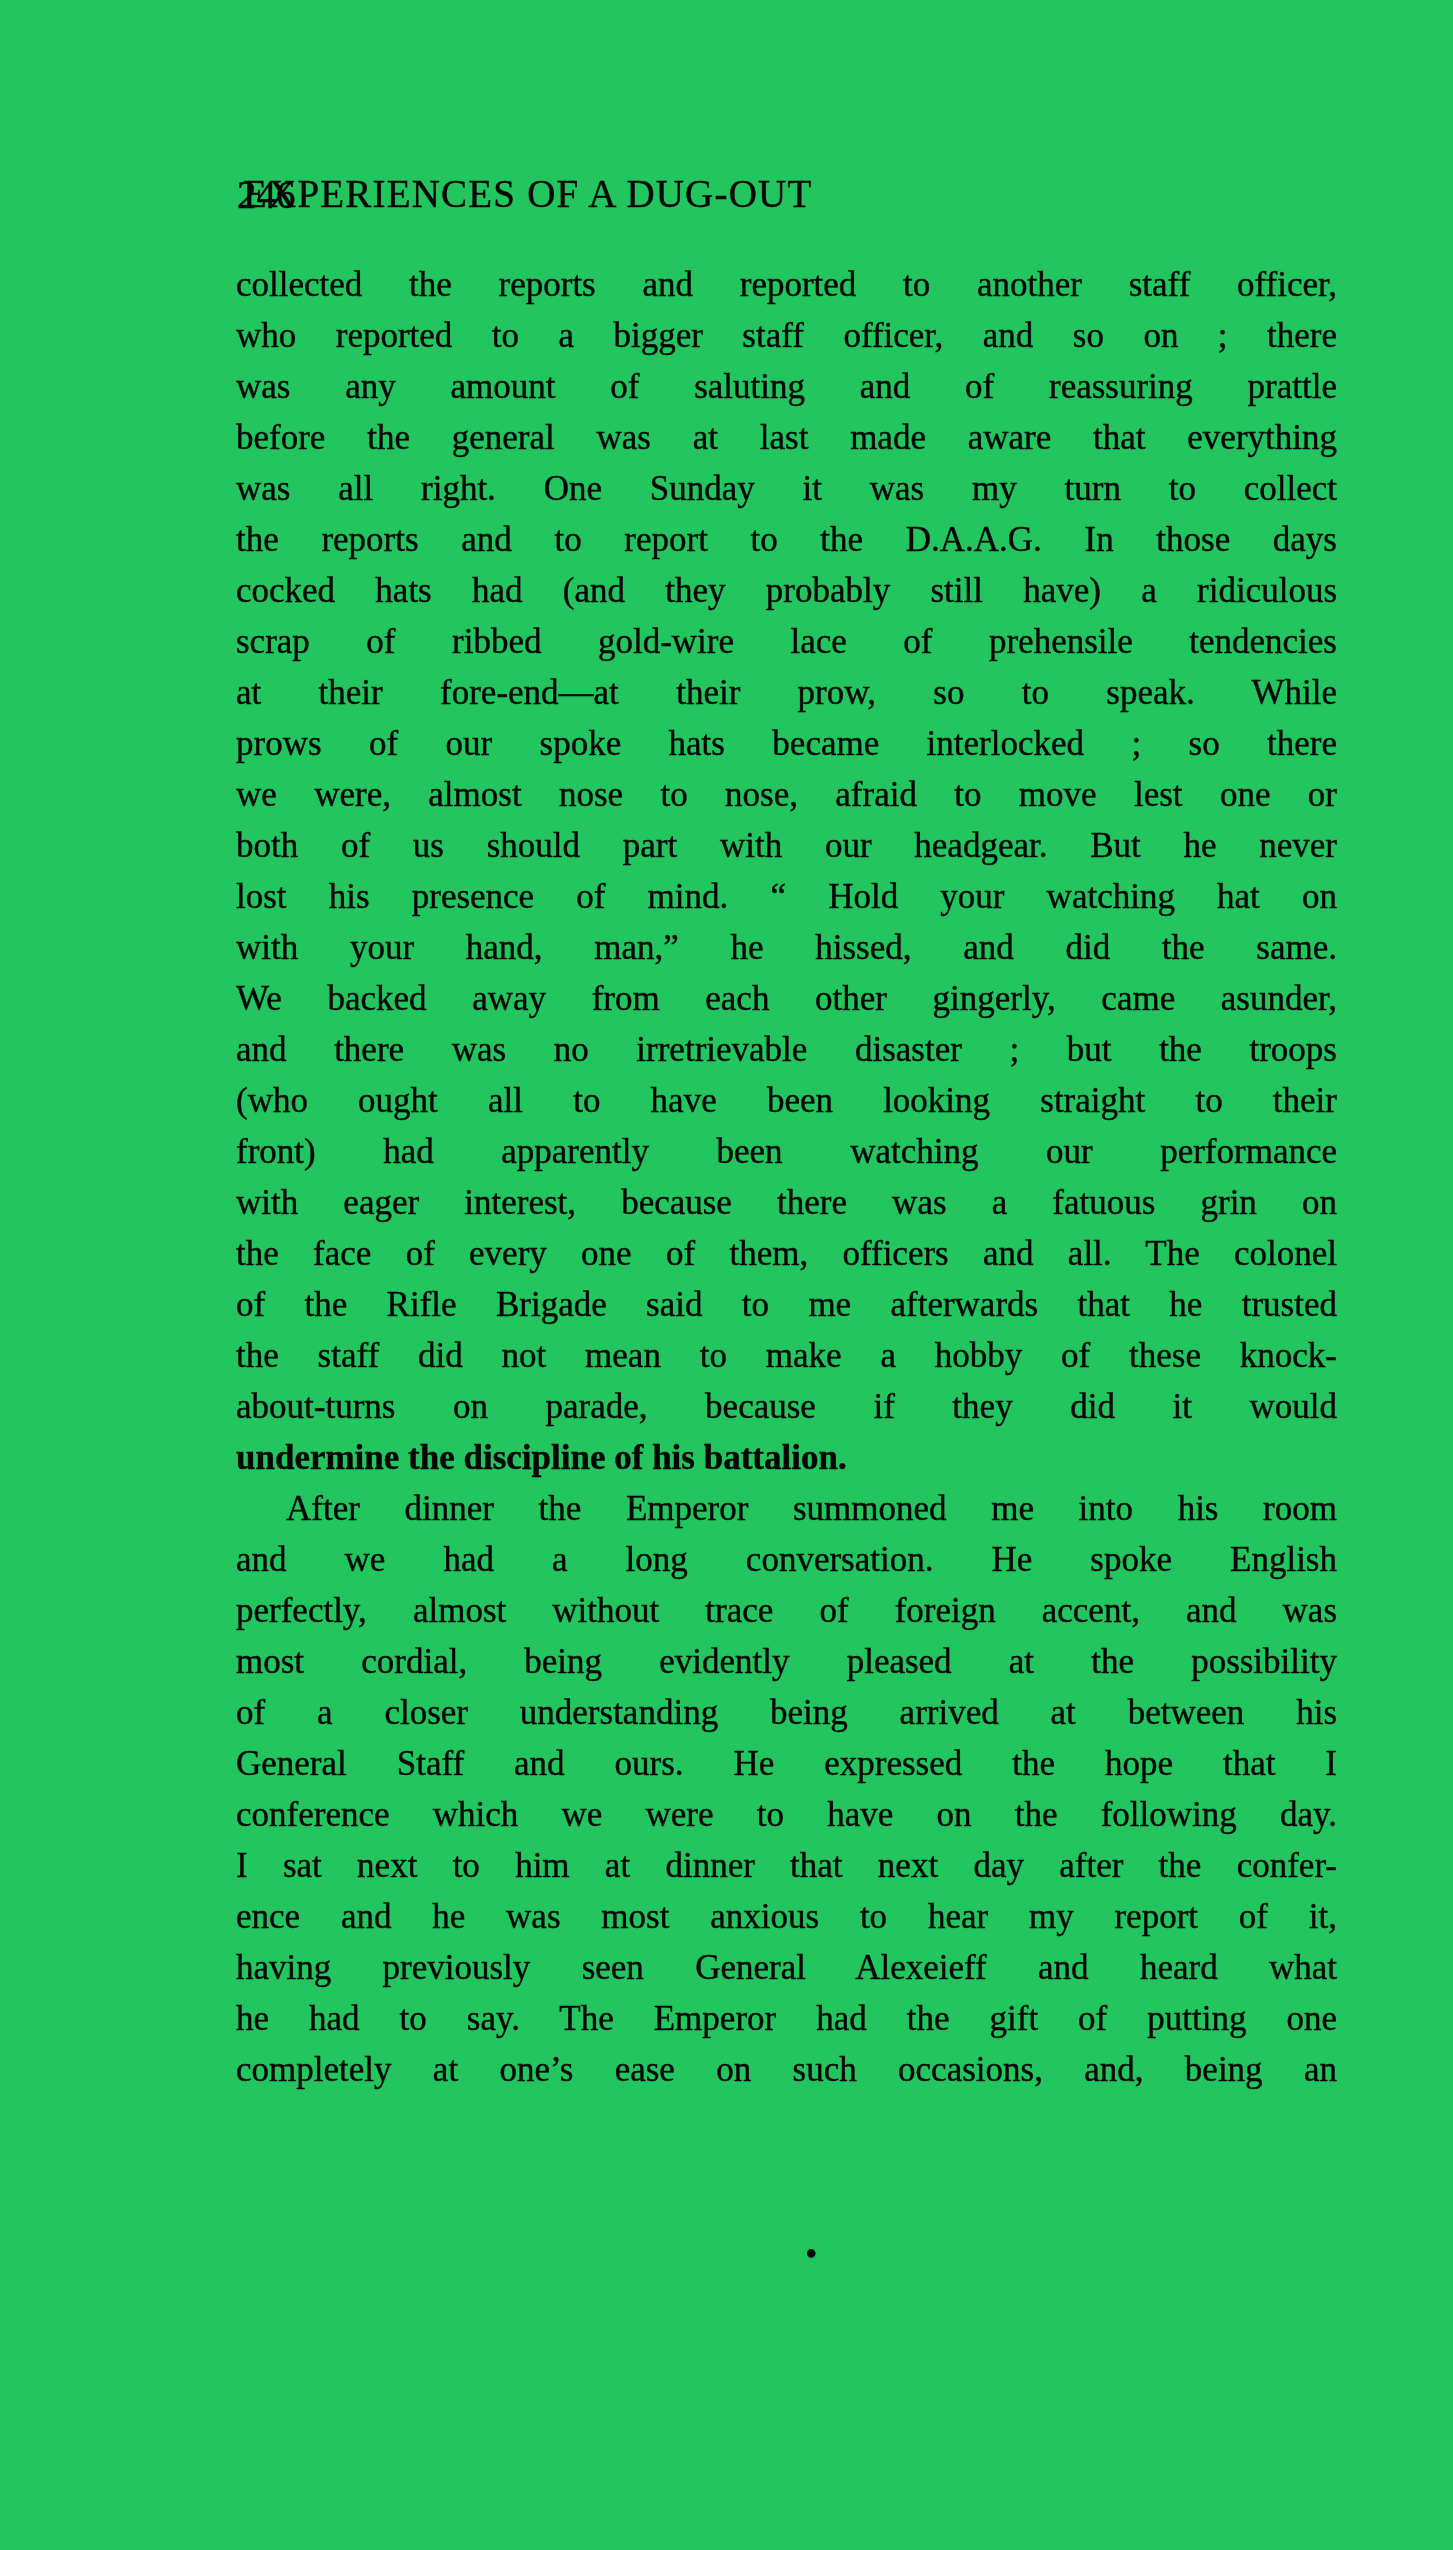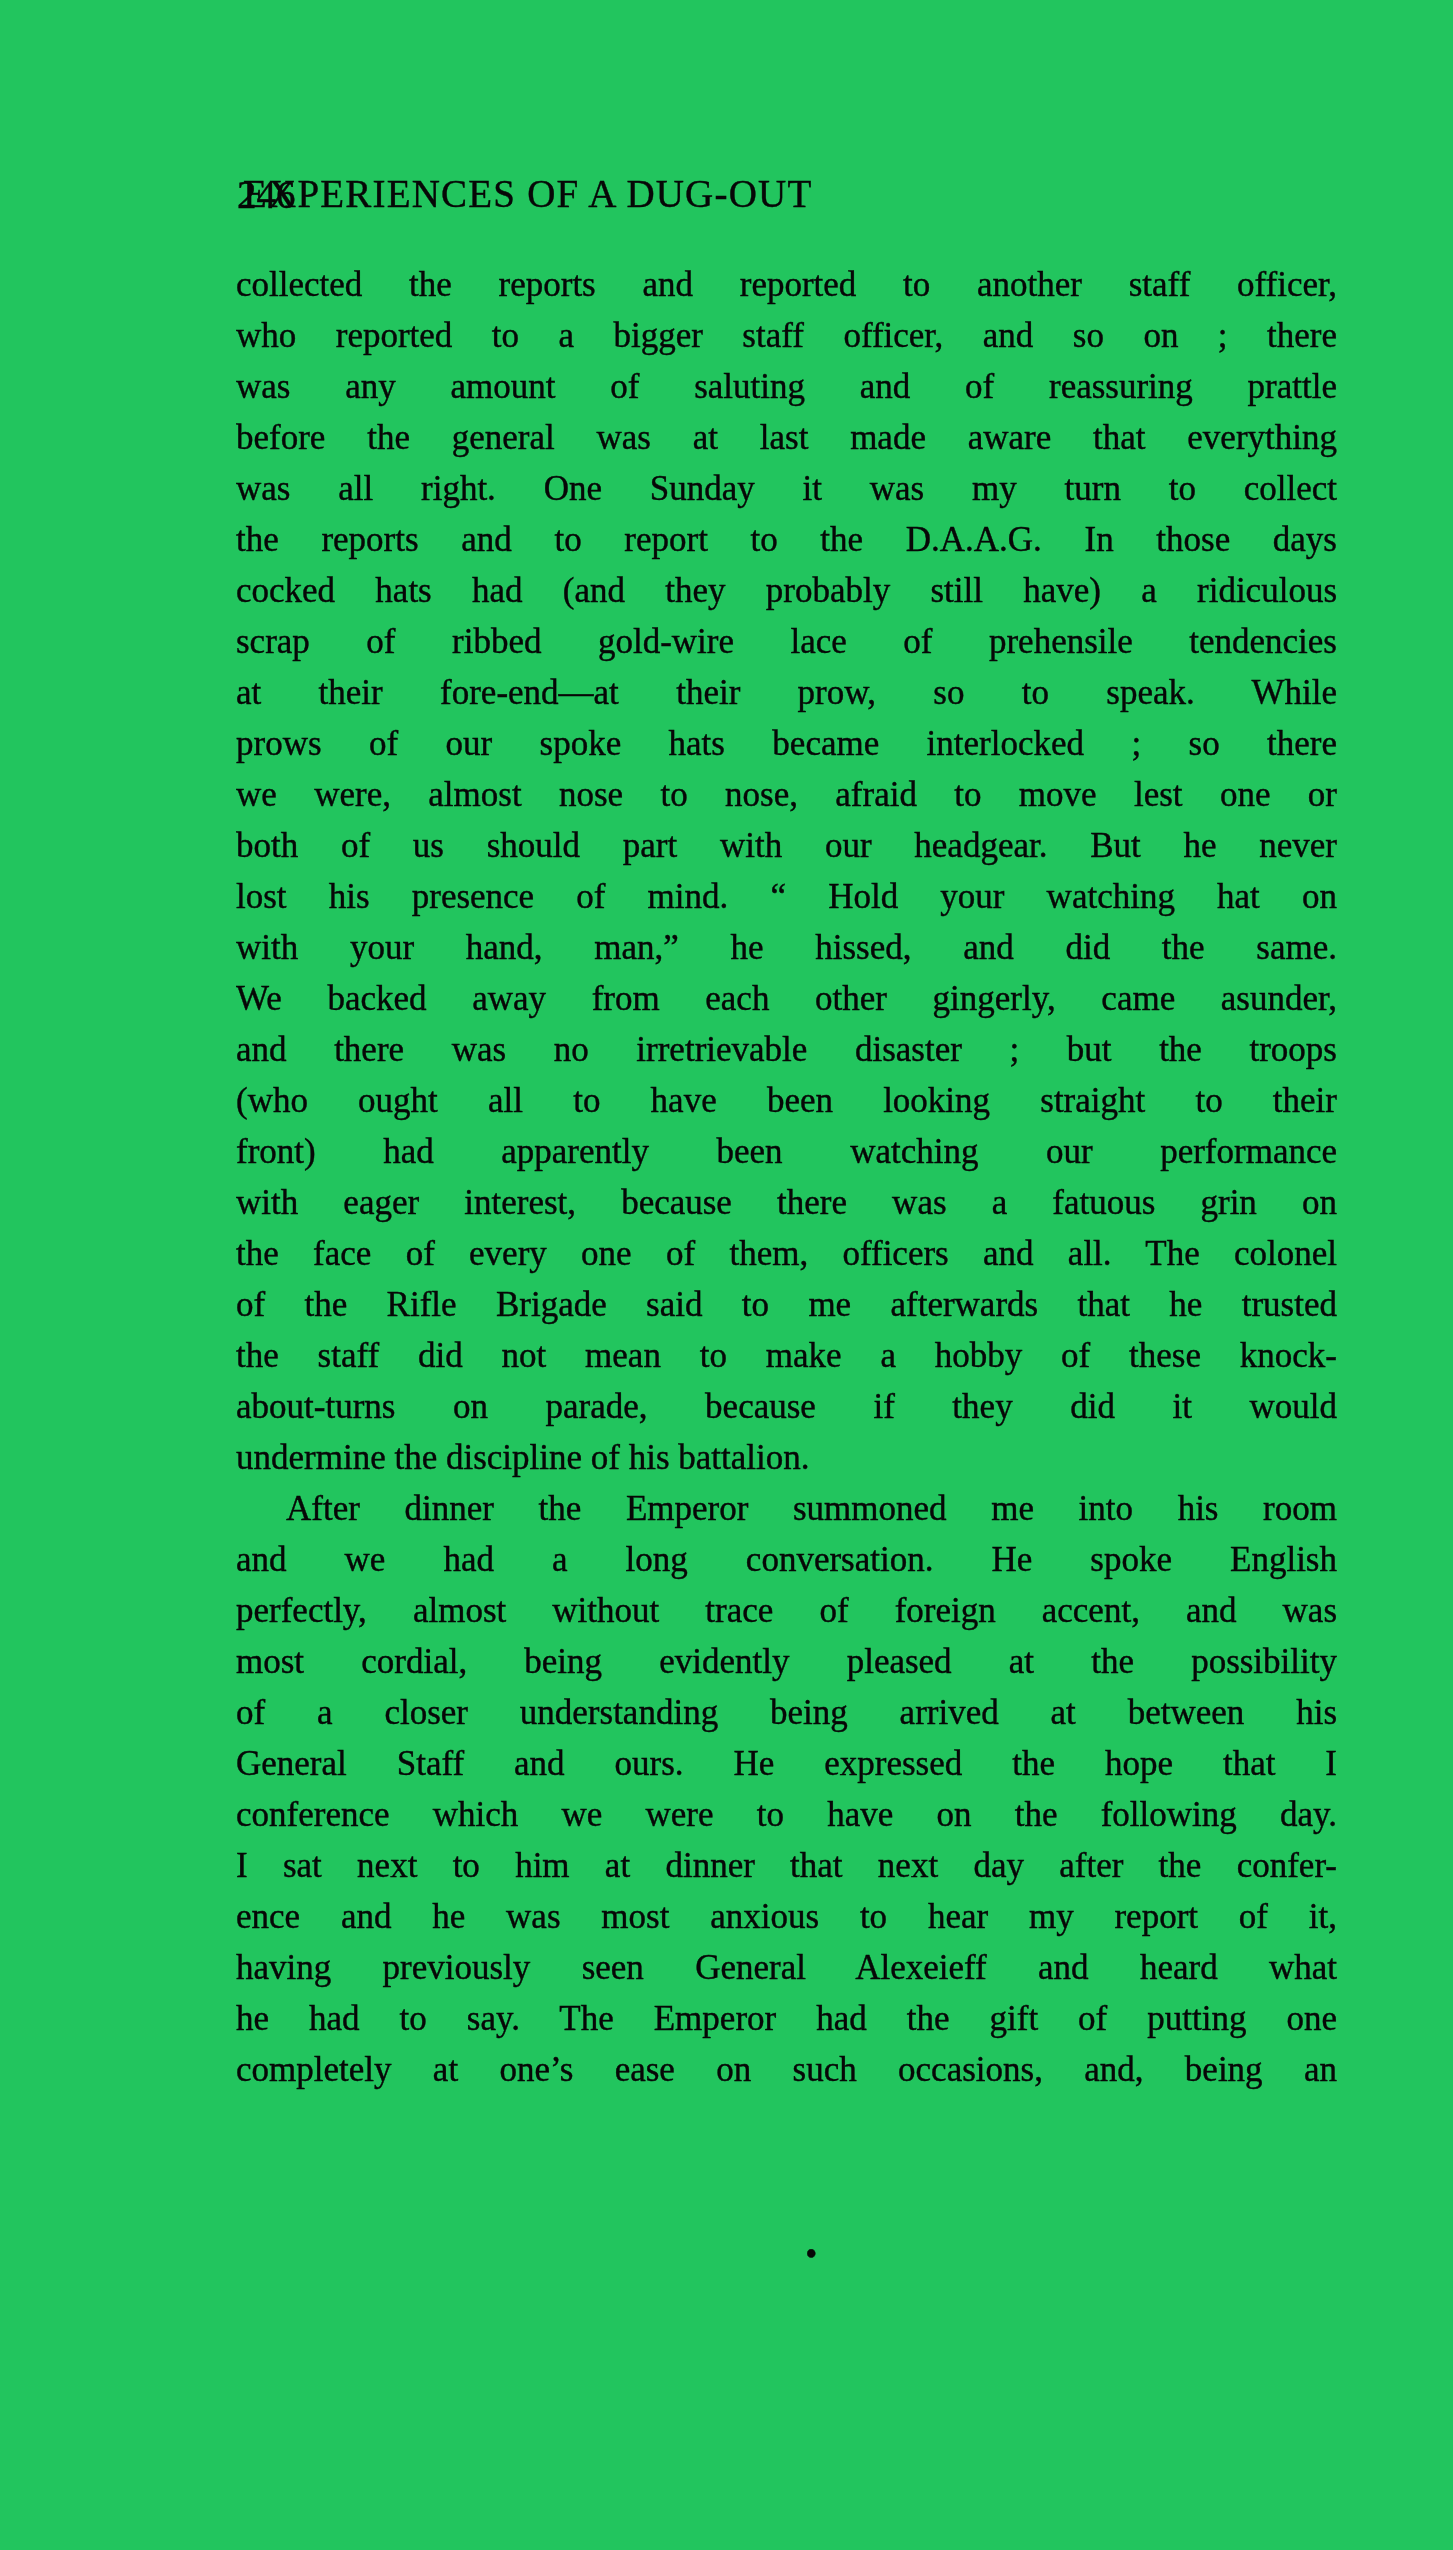--- a/index.html
+++ b/index.html
@@ -47,20 +47,21 @@
   .line {
     height: 51px;
     overflow: hidden;
     text-align: justify;
     text-align-last: justify;
     margin-left: 36px;
   }
   .line.no-just {
     text-align: left;
     text-align-last: left;
+    font-weight: bold;
   }
   .line.indent {
     text-indent: 50px;
   }
   .printer-dot {
     position: absolute;
     left: 805px;
     top: 2215px;
     font-size: 50px;
     line-height: 50px;

